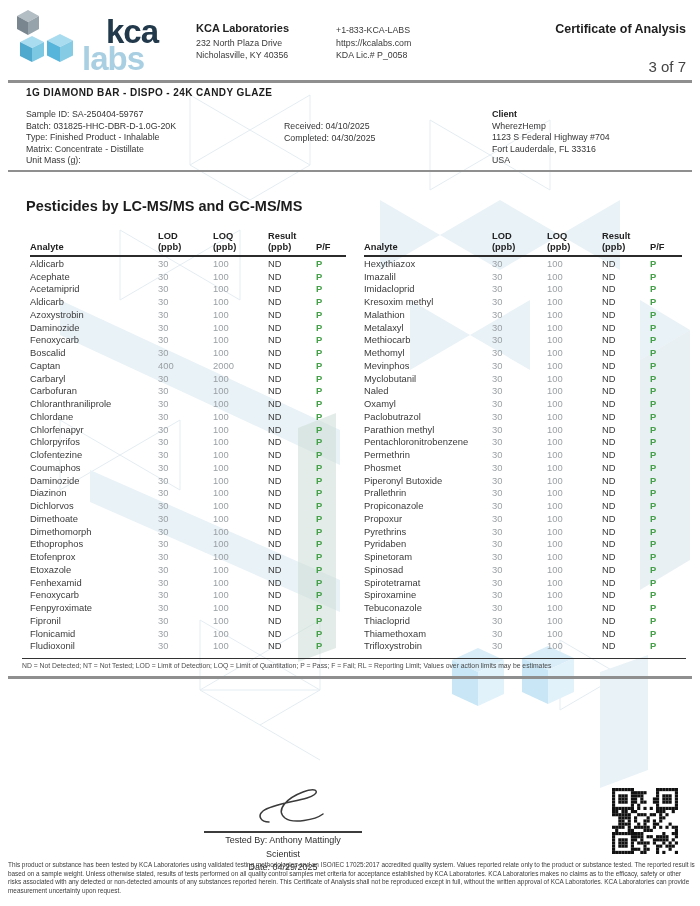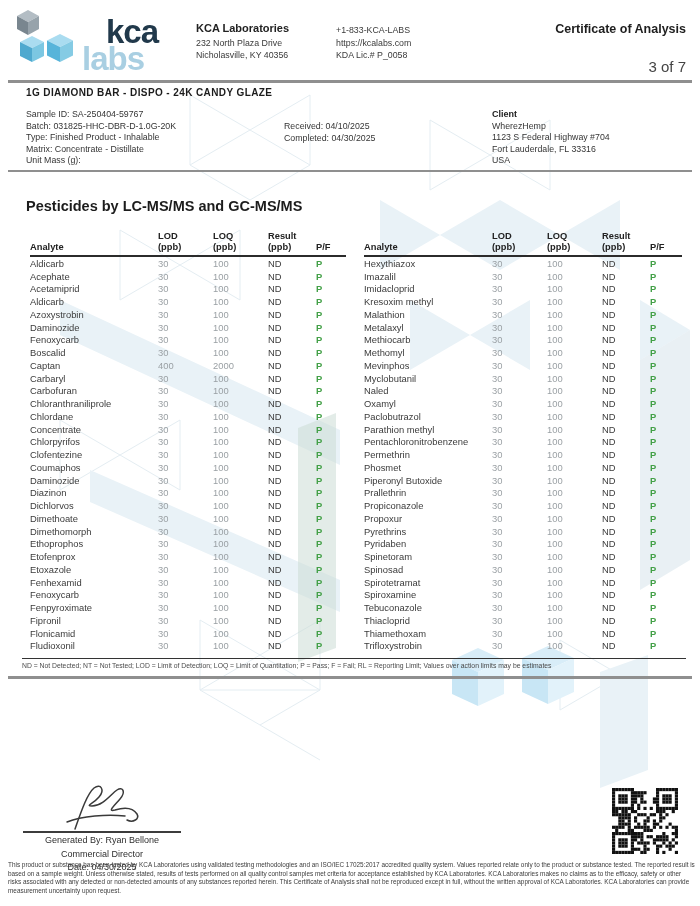--- a/index.html
+++ b/index.html
@@ -277,21 +277,21 @@
               <span class="c-pf">P</span>
             </div>
             <div class="prow">
               <span class="c-analyte">Chlordane</span>
               <span class="c-lod">30</span>
               <span class="c-loq">100</span>
               <span class="c-result">ND</span>
               <span class="c-pf">P</span>
             </div>
             <div class="prow">
-              <span class="c-analyte">Concentrate</span>
+              <span class="c-analyte">Chlorfenapyr</span>
               <span class="c-lod">30</span>
               <span class="c-loq">100</span>
               <span class="c-result">ND</span>
               <span class="c-pf">P</span>
             </div>
             <div class="prow">
               <span class="c-analyte">Chlorpyrifos</span>
               <span class="c-lod">30</span>
               <span class="c-loq">100</span>
               <span class="c-result">ND</span>
@@ -638,33 +638,32 @@
               <span class="c-pf">P</span>
             </div>
           </div>
       </div>
     </div>
 
     <div class="hr-table-thin"></div>
     <div class="footnote">ND = Not Detected; NT = Not Tested; LOD = Limit of Detection; LOQ = Limit of Quantitation; P = Pass; F = Fail; RL = Reporting Limit; Values over action limits may be estimates</div>
     <div class="hr-table-thick"></div>
 
-    <div class="sigblock sig1">
+
+    <div class="sigblock sig2">
       <div class="sig-art">
-        <svg width="110" height="46" viewBox="0 0 110 46" xmlns="http://www.w3.org/2000/svg" fill="none" stroke="#3a3a3a" stroke-width="1.5" stroke-linecap="round">
-          <path d="M28 45 C34 28, 40 10, 47 4 C54 -1, 58 6, 52 13 C46 20, 38 22, 45 22 C56 22, 64 10, 70 6 C76 2, 79 8, 73 15 C67 22, 60 28, 68 26 C78 23, 86 24, 90 30 C93 35, 86 39, 80 36"></path>
-          <path d="M20 38 C35 32, 60 30, 78 32"></path>
+        <svg width="120" height="46" viewBox="0 0 120 46" xmlns="http://www.w3.org/2000/svg" fill="none" stroke="#3a3a3a" stroke-width="1.5" stroke-linecap="round">
+          <path d="M46 38 C38 38, 34 32, 40 27 C48 21, 70 18, 84 14 C98 10, 96 2, 80 8 C64 14, 52 26, 62 34 C70 40, 92 36, 100 30"></path>
         </svg>
       </div>
       <div class="sig-line"></div>
-      <div class="sig-label">Generated By: Ryan Bellone</div>
-      <div class="sig-label">Commercial Director</div>
-      <div class="sig-label">Date: 04/30/2025</div>
+      <div class="sig-label">Tested By: Anthony Mattingly</div>
+      <div class="sig-label">Scientist</div>
+      <div class="sig-label">Date: 04/29/2025</div>
     </div>
-
 
     <div class="qr"><svg width="66" height="66" viewBox="0 0 63 63" xmlns="http://www.w3.org/2000/svg">
           <rect x="0" y="0" width="3" height="3" fill="#111"></rect>
           <rect x="3" y="0" width="3" height="3" fill="#111"></rect>
           <rect x="6" y="0" width="3" height="3" fill="#111"></rect>
           <rect x="9" y="0" width="3" height="3" fill="#111"></rect>
           <rect x="12" y="0" width="3" height="3" fill="#111"></rect>
           <rect x="15" y="0" width="3" height="3" fill="#111"></rect>
           <rect x="18" y="0" width="3" height="3" fill="#111"></rect>
           <rect x="42" y="0" width="3" height="3" fill="#111"></rect>

